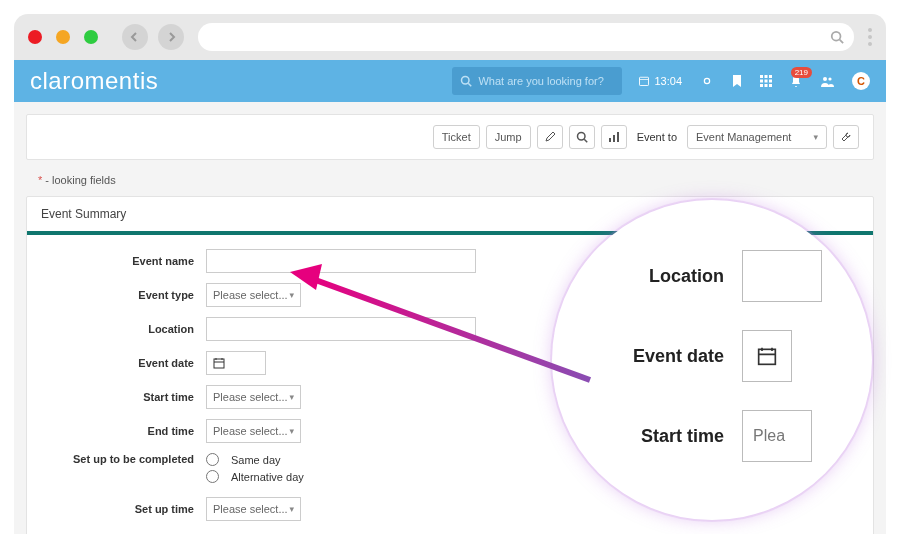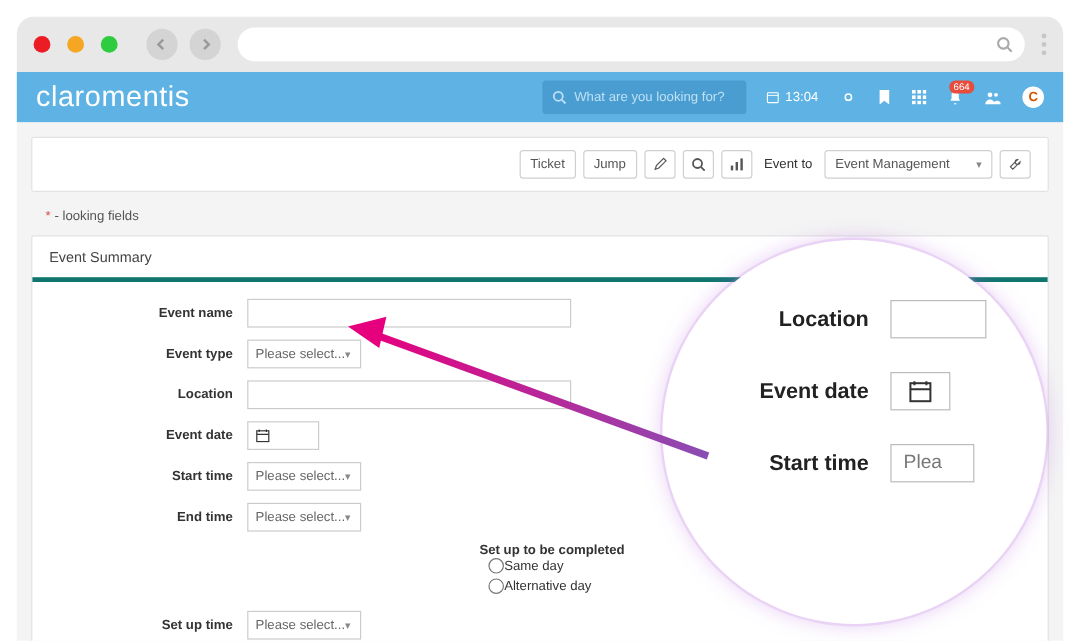--- a/index.html
+++ b/index.html
@@ -44,32 +44,32 @@
   .required-note { font-size: 11px; color: #555; margin: 14px 24px 10px; }
   .required-note .ast { color: #d9534f; }
 
   .panel { background: #fff; margin: 0 12px; border: 1px solid #e3e3e3; border-radius: 2px; }
   .panel-title { font-size: 12px; color: #444; padding: 10px 14px; border-bottom: 4px solid #0f766e; }
   .form-body { padding: 14px 14px 14px 14px; }
   .form-row { display: flex; align-items: center; margin-bottom: 10px; }
   .form-row .lbl { width: 165px; text-align: right; font-size: 11px; color: #333; padding-right: 12px; font-weight: 600; }
   .form-row .ctrl input[type=text] { border: 1px solid #ccc; height: 24px; padding: 0 6px; font-size: 11px; }
   .w-lg { width: 270px; }
-  .select-sm { border: 1px solid #ccc; height: 24px; padding: 0 6px; font-size: 11px; color: #666; display: flex; align-items: center; width: 95px; background: #fff; }
+  .select-sm { border: 1px solid #ccc; height: 24px; padding: 0 6px; font-size: 11px; color: #666; display: flex; align-items: center; justify-content: space-between; width: 95px; background: #fff; }
   .date-input { display: flex; align-items: center; border: 1px solid #ccc; height: 24px; width: 60px; padding: 0 6px; background: #fff; }
-  .radio-group label { font-size: 11px; color: #333; display: flex; align-items: center; gap: 0; margin-bottom: 4px; }
+  .radio-group label { font-size: 11px; color: #333; display: flex; align-items: center; gap: 12px; margin-bottom: 4px; }
   .radio-group input { margin: 0; }
   .caret { font-size: 9px; color: #888; }
 
   
   .zoom-circle { position: absolute; right: 28px; top: 200px; width: 320px; height: 320px; border-radius: 50%; background: #fff; box-shadow: 0 0 18px rgba(180,100,220,0.35), 0 0 0 2px rgba(200,140,230,0.2); overflow: hidden; }
   .zoom-inner { padding: 50px 0 0 0; }
   .z-row { display: flex; align-items: center; margin-bottom: 28px; padding-left: 40px; }
   .z-lbl { width: 150px; text-align: right; font-size: 18px; font-weight: 700; color: #222; padding-right: 18px; }
-  .z-ctrl { border: 1px solid #bbb; height: 32px; background: #fff; display: flex; align-items: center; padding: 0 10px; font-size: 16px; color: #777; }
+  .z-ctrl { border: 1px solid #bbb; height: 52px; background: #fff; display: flex; align-items: center; padding: 0 10px; font-size: 16px; color: #777; }
   .z-empty { width: 80px; }
   .z-date { width: 50px; justify-content: center; }
   .z-sel { width: 70px; }
 
   
   .arrow-svg { position: absolute; left: 290px; top: 260px; pointer-events: none; }
 
   svg { display: block; }
 </style>
 </head>
@@ -145,21 +145,21 @@
           <rect x="9" y="4.5" width="3" height="3" fill="#fff"></rect>
           <rect x="0" y="9" width="3" height="3" fill="#fff"></rect>
           <rect x="4.5" y="9" width="3" height="3" fill="#fff"></rect>
           <rect x="9" y="9" width="3" height="3" fill="#fff"></rect>
         </svg>
     </div>
     <div class="hi">
       <svg width="12" height="13" viewBox="0 0 12 13">
           <path d="M6 1a3 3 0 013 3v3l1 2H2l1-2V4a3 3 0 013-3z M5 11a1 1 0 002 0" fill="#fff"></path>
         </svg>
-      <span class="badge">664</span>
+      <span class="badge">219</span>
     </div>
     <div class="hi">
       <svg width="14" height="12" viewBox="0 0 14 12">
           <circle cx="5" cy="4" r="2" fill="#fff"></circle>
           <circle cx="10" cy="4" r="1.6" fill="#fff"></circle>
           <path d="M1 12a4 4 0 018 0z M8 12a3 3 0 016 0z" fill="#fff"></path>
         </svg>
     </div>
     <div class="hi">
       <div class="avatar-c">C</div>
@@ -259,21 +259,21 @@
       <div class="form-row">
         <div class="lbl">End time</div>
         <div class="ctrl">
           <div class="select-sm">
             <span>Please select...</span>
             <span class="caret">▾</span>
           </div>
         </div>
       </div>
 
-      <div class="form-row" style="align-items:center;flex-direction:column;">
+      <div class="form-row" style="align-items:flex-start;">
         <div class="lbl">Set up to be completed</div>
         <div class="ctrl radio-group">
           <label>
               <input type="radio" name="sd" style=""> 
               <span>Same day</span>
             </label>
           <label>
               <input type="radio" name="sd" style=""> 
               <span>Alternative day</span>
             </label>

